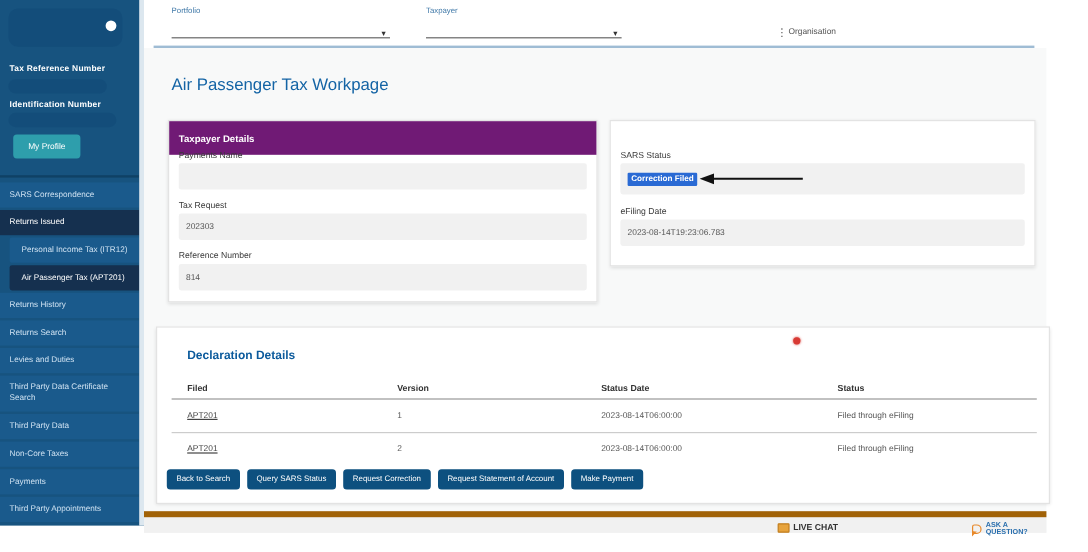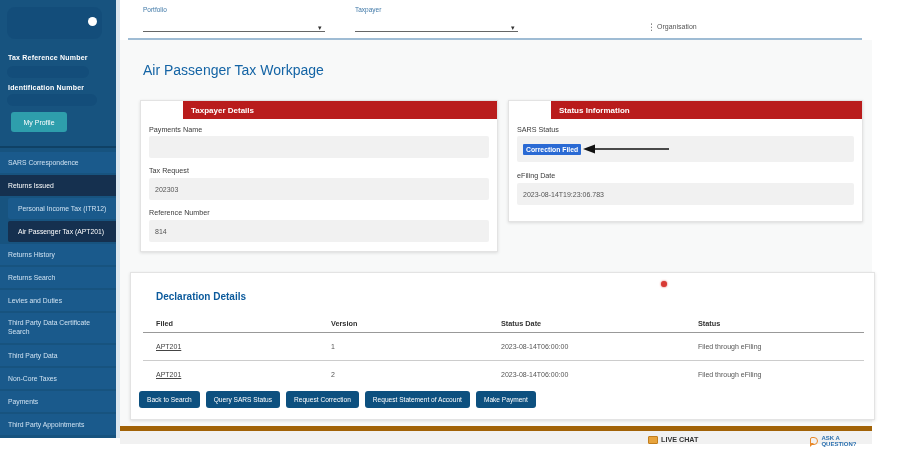--- a/index.html
+++ b/index.html
@@ -30,22 +30,22 @@
   .dd-label { position:absolute; top:6px; font-size:6.5px; color:#4а7; color:#4079A8; }
   .dd-line { position:absolute; top:31px; height:1px; background:#666; }
   .dd-caret { position:absolute; top:24px; font-size:7px; color:#333; }
   #org-sep { position:absolute; left:527px; top:22px; font-size:9px; color:#555; }
   #org-label { position:absolute; left:537px; top:23px; font-size:7px; color:#555; }
   #topbar-rule { position:absolute; left:128px; top:38px; width:734px; height:2px; background:#9FBCD4; }
 
   #page-title { position:absolute; left:143px; top:62px; font-size:14px; color:#1464A5; font-weight:500; }
 
   .card { position:absolute; background:#ffffff; border:1px solid #e3e3e3; box-shadow:0 1px 3px rgba(0,0,0,.12); }
-  .card-header { height:18px; background:#b91c1c; color:#ffffff; font-size:8px; font-weight:bold;
-      display:flex; align-items:center; padding-left:8px;margin-left:42px; }
+  .card-header { height:28px; background:#701a75; color:#ffffff; font-size:8px; font-weight:bold;
+      display:flex; align-items:center; padding-left:8px; }
   .field-label { position:absolute; left:8px; font-size:7.2px; color:#3a3a3a; }
   .field-box { position:absolute; left:8px; right:8px; background:#f1f1f1; border-radius:2px;
       font-size:7px; color:#555; display:flex; align-items:center; padding-left:6px; }
 
   #card-taxpayer { left:140px; top:100px; width:358px; height:152px; }
   #card-status   { left:508px; top:100px; width:355px; height:122px; }
 
   #sars-chip { background:#2A6AD4; color:#fff; font-size:6.8px; font-weight:bold; padding:2px 3px; border-radius:1px; }
   #status-arrow { margin-left:2px; }
 
@@ -128,21 +128,20 @@
   <div class="card-header">Taxpayer Details</div>
   <div class="field-label" style="top:24px;">Payments Name</div>
   <div class="field-box" style="top:35px; height:22px;"></div>
   <div class="field-label" style="top:65px;">Tax Request</div>
   <div class="field-box" style="top:77px; height:22px;">202303</div>
   <div class="field-label" style="top:107px;">Reference Number</div>
   <div class="field-box" style="top:119px; height:22px;">814</div>
 </div>
 
 <div id="card-status" class="card">
-  <div class="card-header">Status Information</div>
   <div class="field-label" style="top:24px;">SARS Status</div>
   <div class="field-box" style="top:35px; height:26px;">
     <span id="sars-chip">Correction Filed</span>
     <svg id="status-arrow" width="88" height="10" viewBox="0 0 88 10">
       <line x1="10" y1="5" x2="86" y2="5" stroke="#111" stroke-width="1.6"></line>
       <polygon points="0,5 12,0.5 12,9.5" fill="#111"></polygon>
     </svg>
   </div>
   <div class="field-label" style="top:70px;">eFiling Date</div>
   <div class="field-box" style="top:82px; height:22px;">2023-08-14T19:23:06.783</div>

